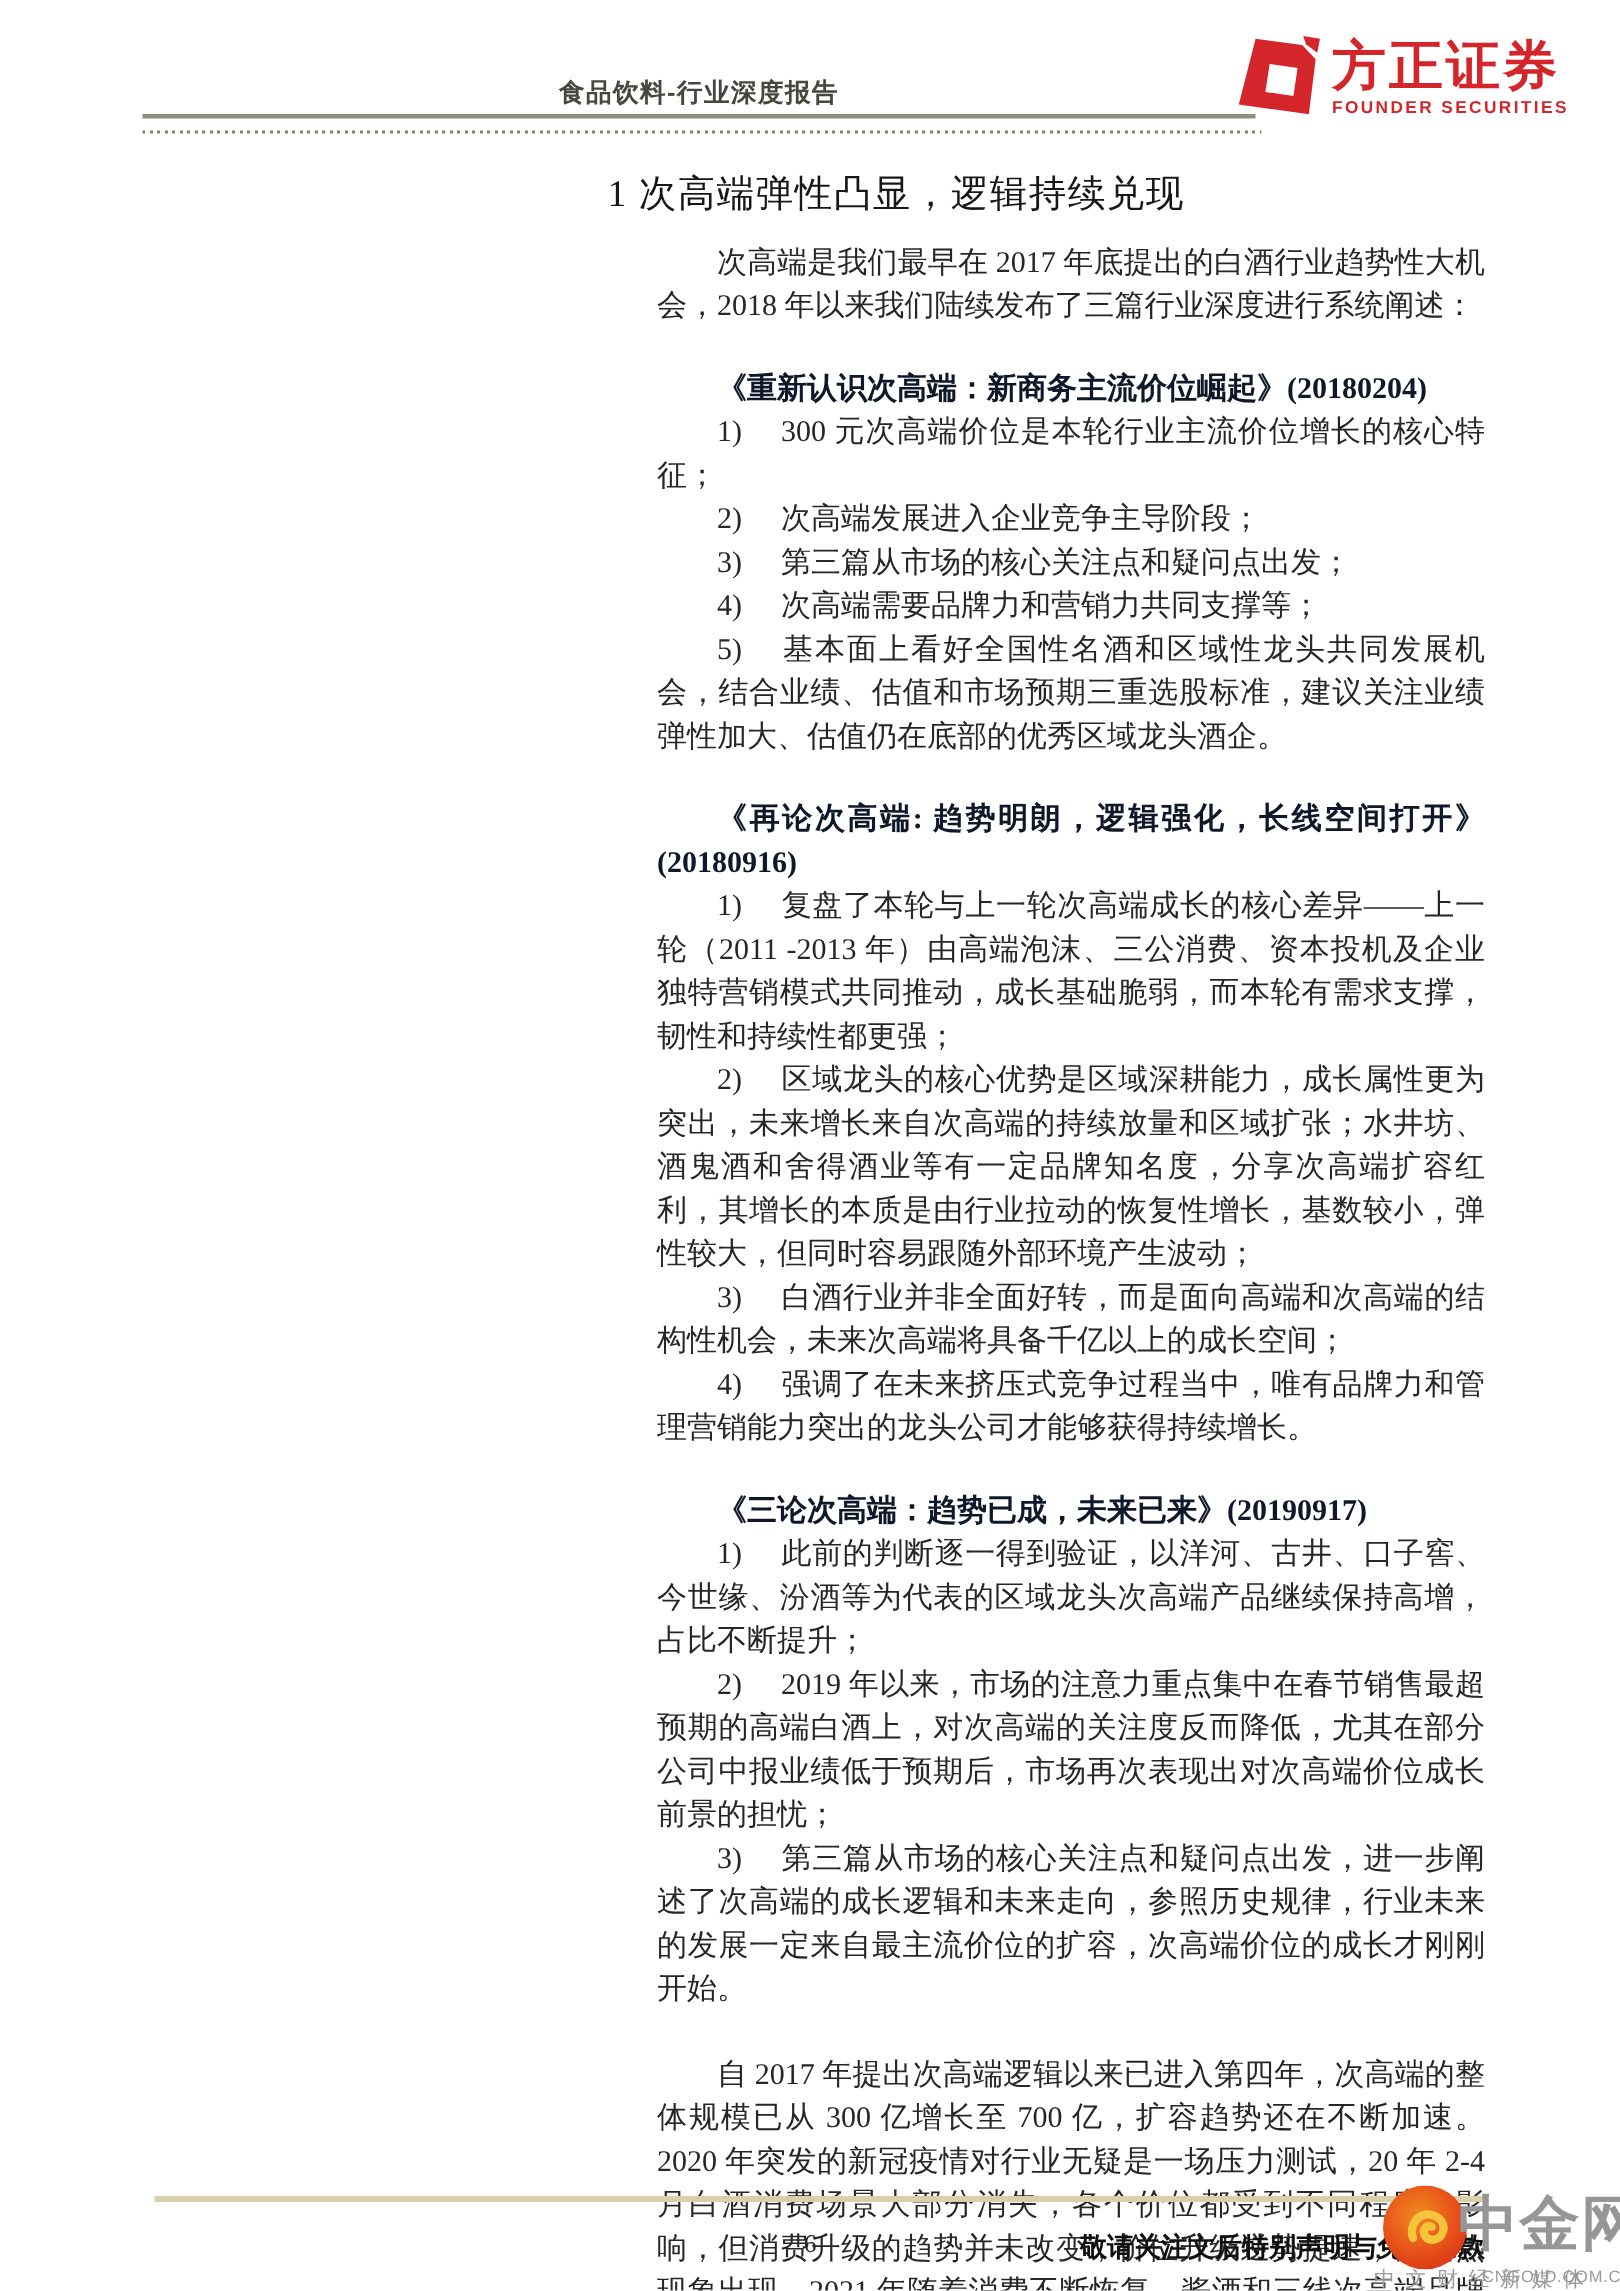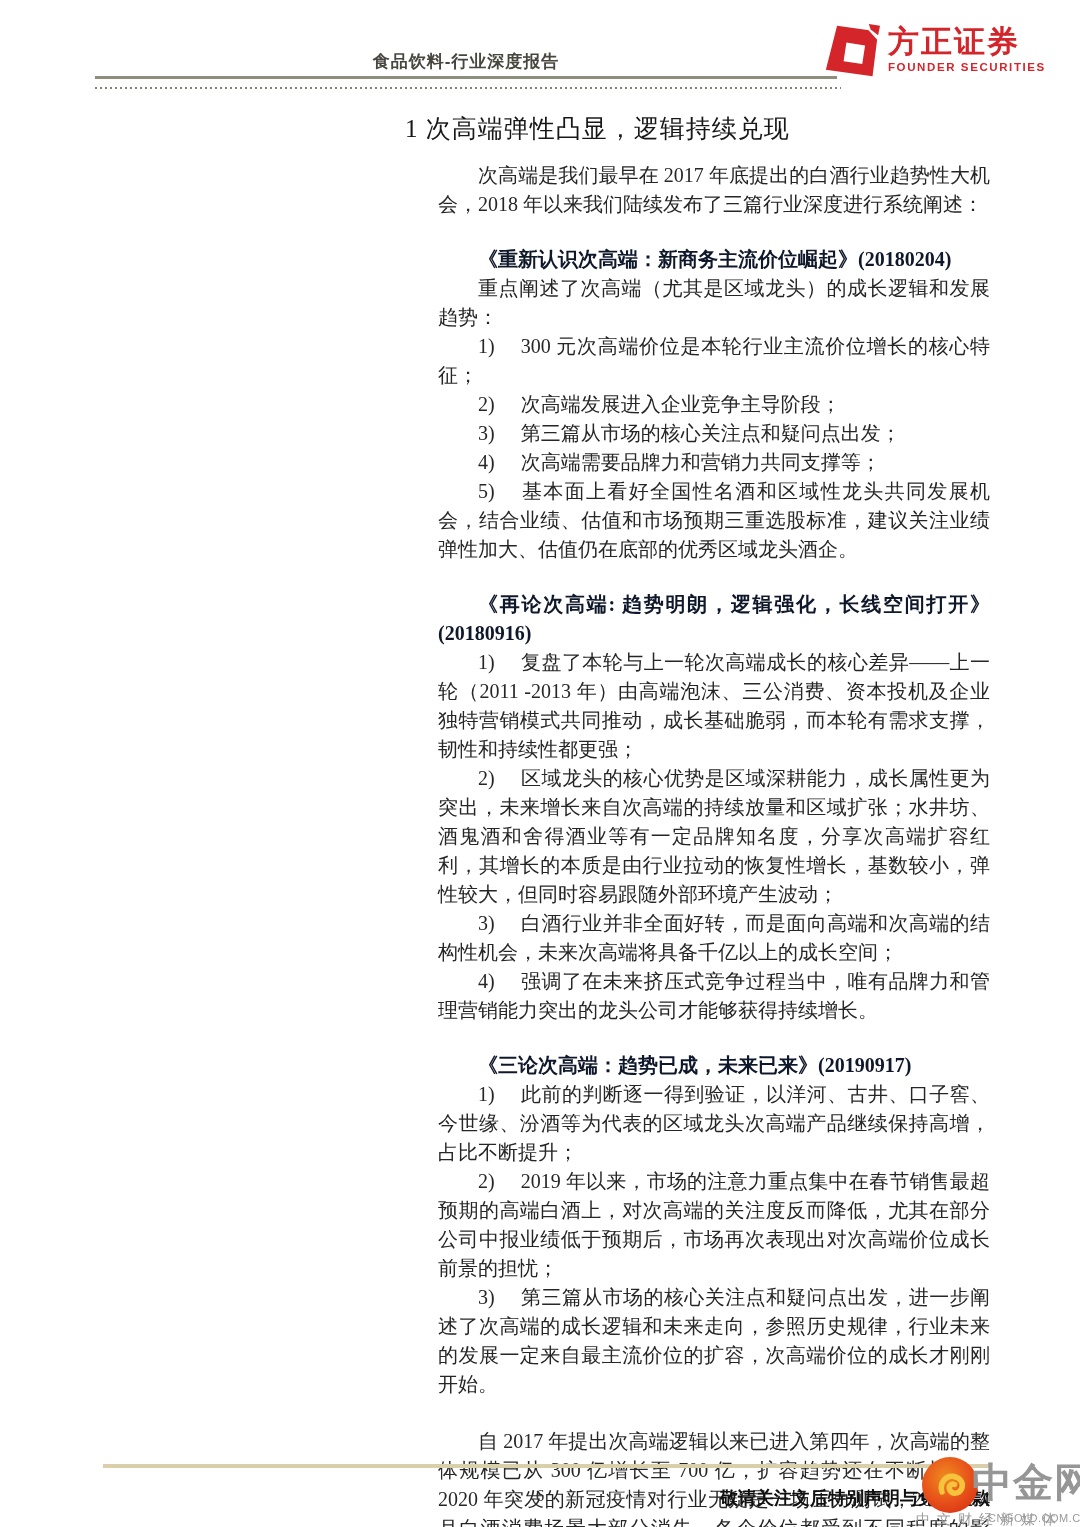--- a/index.html
+++ b/index.html
@@ -21,21 +21,21 @@
     letter-spacing: 1px;
   }
   .logo {
     position: absolute; left: 824px; top: 22px;
     display: flex; align-items: flex-start;
   }
   .logo-mark { width: 56px; height: 58px; margin-right: 8px; }
   .logo-text { padding-top: 4px; }
   .logo-cn {
     font-family: "Liberation Sans", "DejaVu Sans", sans-serif;
-    font-size: 31px; font-weight: 800; color: #d3252a;
+    font-size: 36px; font-weight: 800; color: #d3252a;
     letter-spacing: 2px; line-height: 1;
   }
   .logo-en {
     font-family: "Liberation Sans", "DejaVu Sans", sans-serif;
     font-size: 11.5px; font-weight: 700; color: #d3252a;
     letter-spacing: 1.6px; margin-top: 4px;
   }
   .rule-solid {
     position: absolute; left: 95px; top: 76px; width: 742px; height: 3px;
     background: #8e8e7c;
@@ -120,21 +120,20 @@
 
 <div class="rule-solid"></div>
 <div class="rule-dotted"></div>
 
 <main class="content">
   <h1 class="title">1 次高端弹性凸显，逻辑持续兑现</h1>
 
   <p class="para indent">次高端是我们最早在 2017 年底提出的白酒行业趋势性大机会，2018 年以来我们陆续发布了三篇行业深度进行系统阐述：</p>
 
   <p class="report-heading">《重新认识次高端：新商务主流价位崛起》(20180204)</p>
-  <p class="para indent">重点阐述了次高端（尤其是区域龙头）的成长逻辑和发展趋势：</p>
   <p class="item"><span class="num">1)</span><span>300 元次高端价位是本轮行业主流价位增长的核心特征；</span></p>
   <p class="item"><span class="num">2)</span><span>次高端发展进入企业竞争主导阶段；</span></p>
   <p class="item"><span class="num">3)</span><span>第三篇从市场的核心关注点和疑问点出发；</span></p>
   <p class="item"><span class="num">4)</span><span>次高端需要品牌力和营销力共同支撑等；</span></p>
   <p class="item"><span class="num">5)</span><span>基本面上看好全国性名酒和区域性龙头共同发展机会，结合业绩、估值和市场预期三重选股标准，建议关注业绩弹性加大、估值仍在底部的优秀区域龙头酒企。</span></p>
 
   <p class="report-heading">《再论次高端: 趋势明朗，逻辑强化，长线空间打开》(20180916)</p>
   <p class="item"><span class="num">1)</span><span>复盘了本轮与上一轮次高端成长的核心差异——上一轮（2011 -2013 年）由高端泡沫、三公消费、资本投机及企业独特营销模式共同推动，成长基础脆弱，而本轮有需求支撑，韧性和持续性都更强；</span></p>
   <p class="item"><span class="num">2)</span><span>区域龙头的核心优势是区域深耕能力，成长属性更为突出，未来增长来自次高端的持续放量和区域扩张；水井坊、酒鬼酒和舍得酒业等有一定品牌知名度，分享次高端扩容红利，其增长的本质是由行业拉动的恢复性增长，基数较小，弹性较大，但同时容易跟随外部环境产生波动；</span></p>
   <p class="item"><span class="num">3)</span><span>白酒行业并非全面好转，而是面向高端和次高端的结构性机会，未来次高端将具备千亿以上的成长空间；</span></p>

